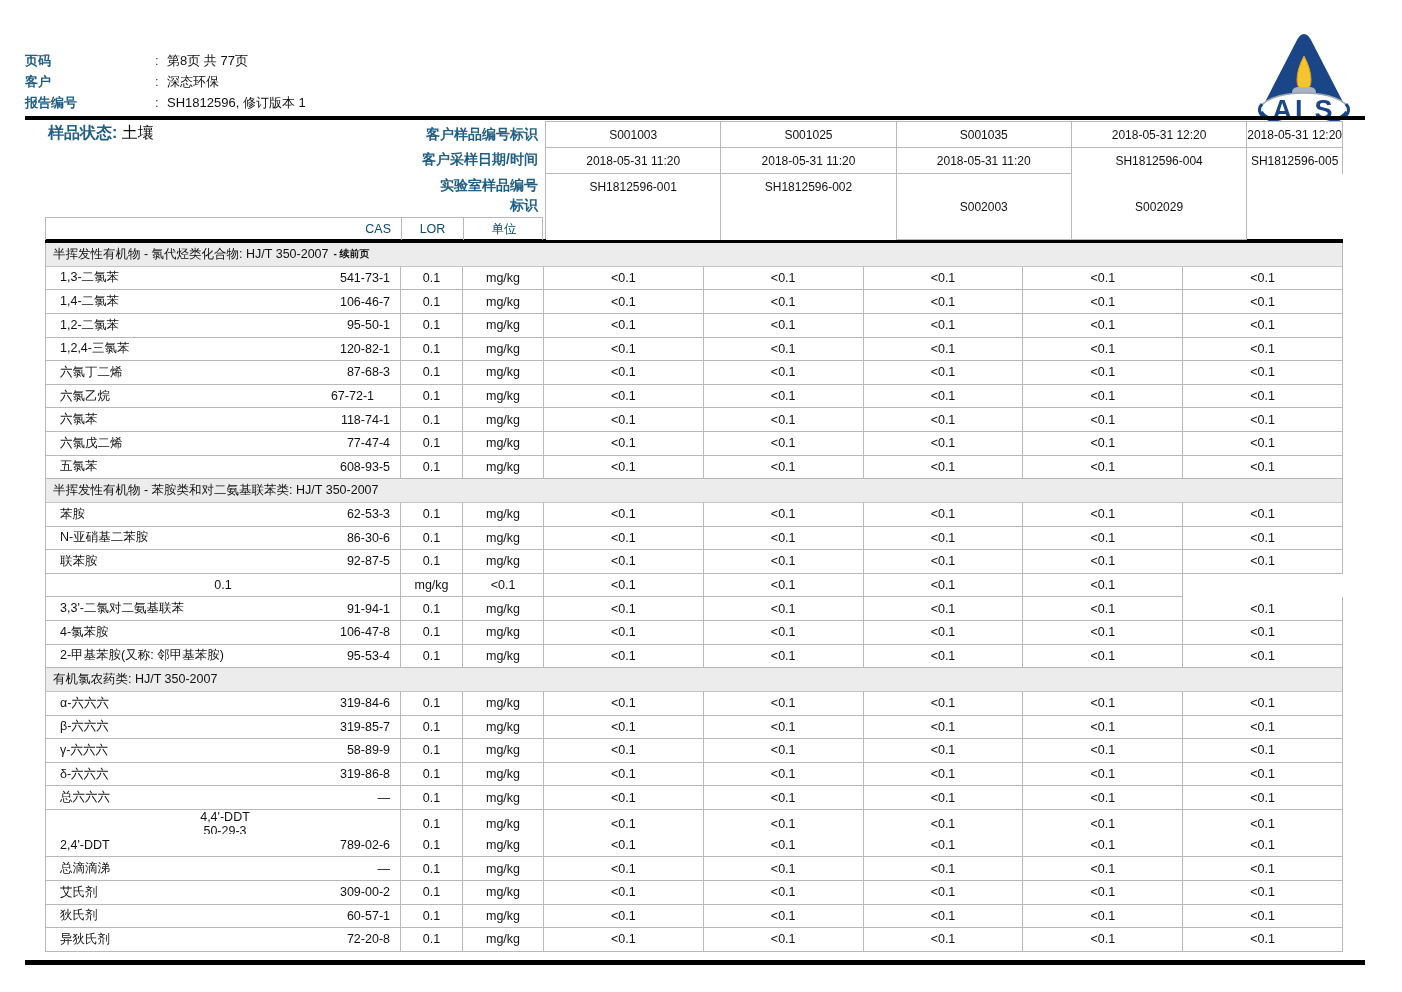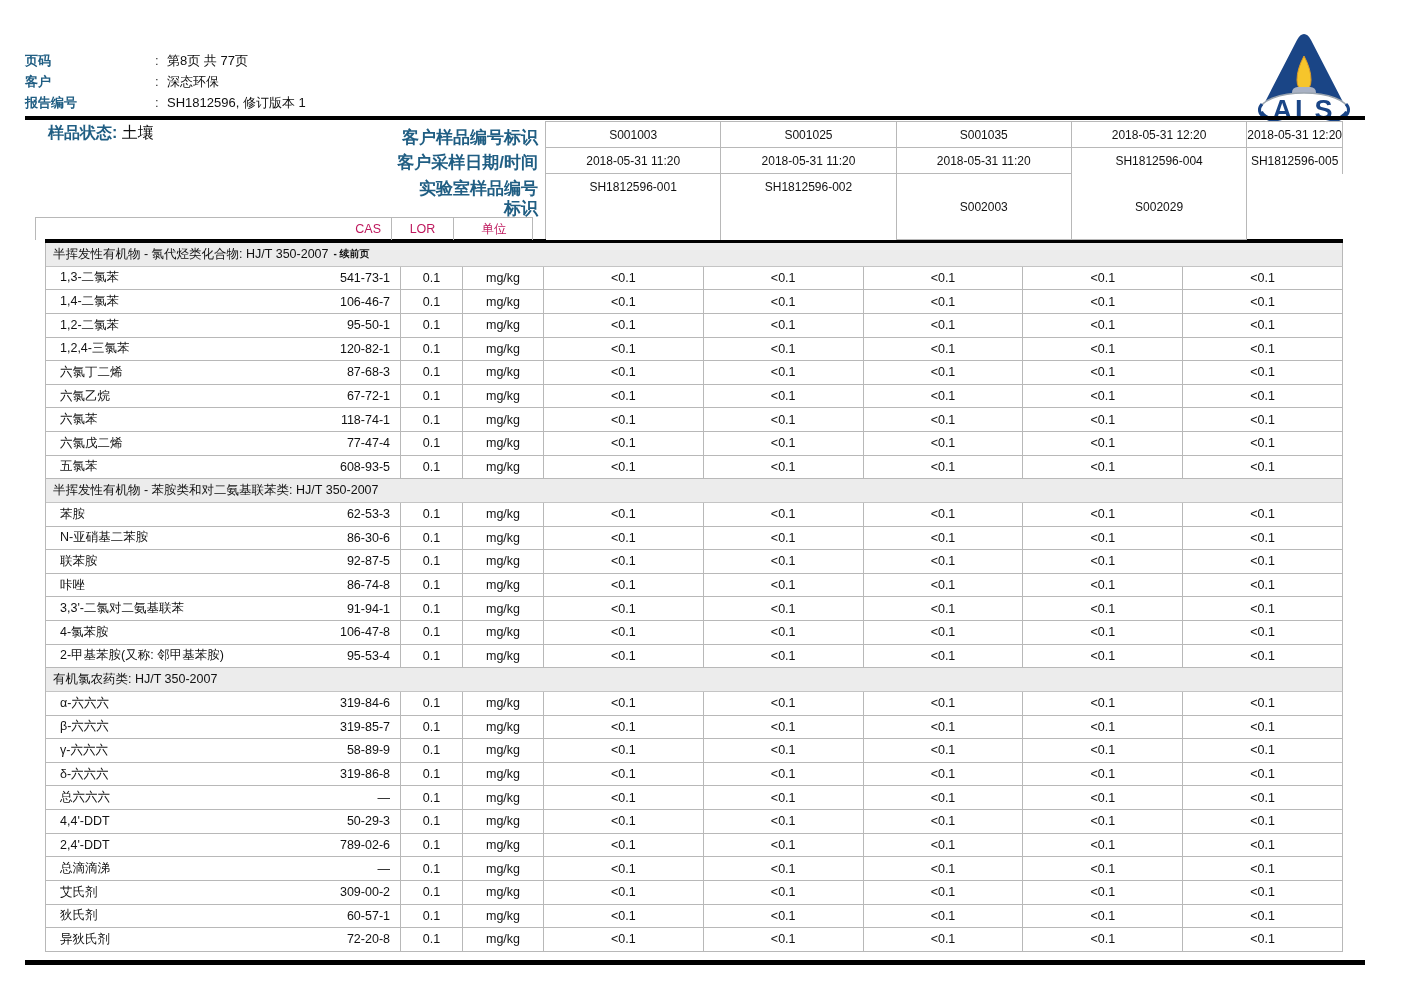--- a/index.html
+++ b/index.html
@@ -10,31 +10,31 @@
   .info-row{position:absolute;left:25px;height:18px;display:flex;font-size:13px;line-height:18px;}
   .info-label{width:130px;font-weight:bold;color:#205E83;}
   .info-colon{width:12px;color:#333;}
   .info-value{color:#111;}
   
   .logo{position:absolute;left:1252px;top:30px;width:104px;height:100px;}
   
   .rule{position:absolute;background:#000;}
   
   .sample-state{position:absolute;left:48px;top:123px;font-size:16px;}
-  .hdr-label{position:absolute;width:300px;text-align:right;font-size:17px;font-weight:bold;color:#205E83;right:864px;}
+  .hdr-label{position:absolute;width:300px;text-align:right;font-size:14px;font-weight:bold;color:#205E83;right:864px;}
   .sample-grid{position:absolute;left:545px;top:121px;width:798px;height:118px;display:grid;
     grid-auto-flow:column;grid-template-rows:26px 26px 66px;grid-template-columns:repeat(4,1fr);
     border-left:1px solid #b8b8b8;border-top:1px solid #b8b8b8;box-sizing:border-box;}
   .sample-cell{border-right:1px solid #b8b8b8;border-bottom:1px solid #b8b8b8;font-size:12px;
     display:flex;justify-content:center;align-items:center;box-sizing:border-box;background:#fff;}
   .sample-cell.labid{align-items:flex-start;padding-top:6px;border-bottom:none;}
   
-  .cas-hdr{position:absolute;left:35px;top:217px;width:498px;height:23px;display:grid;
+  .cas-hdr{position:absolute;left:45px;top:217px;width:498px;height:23px;display:grid;
     grid-template-columns:355px 62px 81px;border:1px solid #b8b8b8;border-bottom:none;box-sizing:border-box;
-    font-size:12.5px;color:#be185d;}
+    font-size:12.5px;color:#0c4a6e;}
   .cas-hdr > div{display:flex;align-items:center;box-sizing:border-box;}
   .cas-hdr .c1{justify-content:flex-end;padding-right:10px;}
   .cas-hdr .c2,.cas-hdr .c3{justify-content:center;border-left:1px solid #b8b8b8;}
   
   .results{position:absolute;left:45px;top:243px;width:1298px;border-left:1px solid #b8b8b8;box-sizing:border-box;}
   .strip{height:23.63px;background:#ececec;border-bottom:1px solid #c4c4c4;border-right:1px solid #b8b8b8;
     display:flex;align-items:center;padding-left:7px;box-sizing:border-box;font-size:12.5px;color:#111;}
   .strip .suffix{font-size:10px;font-weight:bold;margin-left:5px;}
   .trow{display:grid;grid-template-columns:355px 62px 81px repeat(5,159.8px);height:23.63px;box-sizing:border-box;}
   .trow > div{border-right:1px solid #b8b8b8;border-bottom:1px solid #b8b8b8;display:flex;align-items:center;
@@ -177,21 +177,21 @@
         </div>
         <div class="cell-mid">0.1</div>
         <div class="cell-mid">mg/kg</div>
         <div class="cell-val">&lt;0.1</div>
         <div class="cell-val">&lt;0.1</div>
         <div class="cell-val">&lt;0.1</div>
         <div class="cell-val">&lt;0.1</div>
         <div class="cell-val">&lt;0.1</div>
       </div>
       <div class="trow">
-        <div class="cell-name cell-cas-wrap" style="justify-content: space-between; padding-right: 10px; gap: 37px;">
+        <div class="cell-name cell-cas-wrap" style="justify-content: space-between; padding-right: 26px; gap: 37px;">
           <span>六氯乙烷</span>
           <span>67-72-1</span>
         </div>
         <div class="cell-mid">0.1</div>
         <div class="cell-mid">mg/kg</div>
         <div class="cell-val">&lt;0.1</div>
         <div class="cell-val">&lt;0.1</div>
         <div class="cell-val">&lt;0.1</div>
         <div class="cell-val">&lt;0.1</div>
         <div class="cell-val">&lt;0.1</div>
@@ -271,24 +271,20 @@
         </div>
         <div class="cell-mid">0.1</div>
         <div class="cell-mid">mg/kg</div>
         <div class="cell-val">&lt;0.1</div>
         <div class="cell-val">&lt;0.1</div>
         <div class="cell-val">&lt;0.1</div>
         <div class="cell-val">&lt;0.1</div>
         <div class="cell-val">&lt;0.1</div>
       </div>
       <div class="trow">
-        <div class="cell-name cell-cas-wrap" style="justify-content: space-between; padding-right: 10px;">
-          <span>咔唑</span>
-          <span>86-74-8</span>
-        </div>
         <div class="cell-mid">0.1</div>
         <div class="cell-mid">mg/kg</div>
         <div class="cell-val">&lt;0.1</div>
         <div class="cell-val">&lt;0.1</div>
         <div class="cell-val">&lt;0.1</div>
         <div class="cell-val">&lt;0.1</div>
         <div class="cell-val">&lt;0.1</div>
       </div>
       <div class="trow">
         <div class="cell-name cell-cas-wrap" style="justify-content: space-between; padding-right: 10px;">
@@ -391,21 +387,21 @@
         </div>
         <div class="cell-mid">0.1</div>
         <div class="cell-mid">mg/kg</div>
         <div class="cell-val">&lt;0.1</div>
         <div class="cell-val">&lt;0.1</div>
         <div class="cell-val">&lt;0.1</div>
         <div class="cell-val">&lt;0.1</div>
         <div class="cell-val">&lt;0.1</div>
       </div>
       <div class="trow">
-        <div class="cell-name cell-cas-wrap" style="justify-content: space-between; padding-right: 10px;">
+        <div class="cell-name cell-cas-wrap" style="justify-content: space-between; padding-right: 10px; flex-direction: column;">
           <span>4,4'-DDT</span>
           <span>50-29-3</span>
         </div>
         <div class="cell-mid">0.1</div>
         <div class="cell-mid">mg/kg</div>
         <div class="cell-val">&lt;0.1</div>
         <div class="cell-val">&lt;0.1</div>
         <div class="cell-val">&lt;0.1</div>
         <div class="cell-val">&lt;0.1</div>
         <div class="cell-val">&lt;0.1</div>

